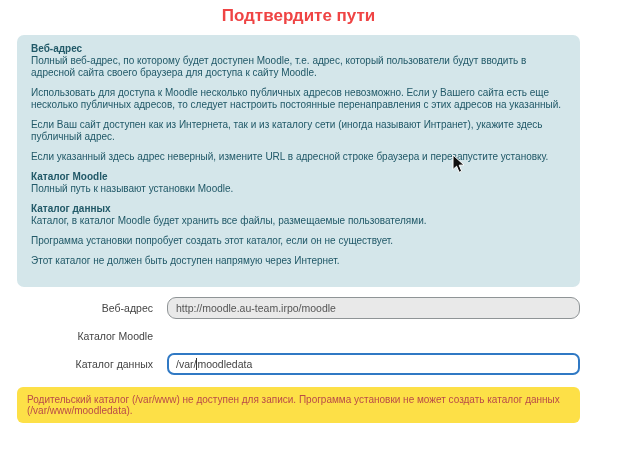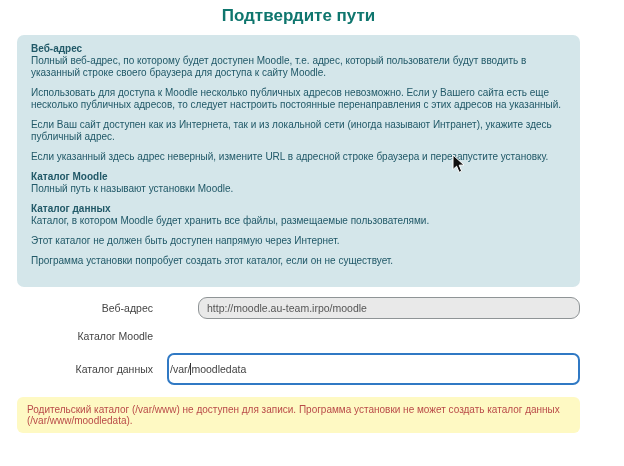--- a/index.html
+++ b/index.html
@@ -6,21 +6,21 @@
   html, body {
     margin: 0; padding: 0;
     width: 624px; height: 466px;
     background: #ffffff;
     font-family: "Liberation Sans", sans-serif;
     position: relative;
     overflow: hidden;
   }
   .container { width: 563px; margin-left: 17px; position: relative; }
   .page-title {
-    font-size: 17px; font-weight: bold; color: #0f766e;
+    font-size: 17px; font-weight: bold; color: #ef4444;
     text-align: center; margin: 6px 0 9px 0;
   }
   .info-box {
     background: #d4e6ea;
     color: #215968;
     border-radius: 7px;
     padding: 8px 14px 12px 14px;
     font-size: 10px;
     line-height: 12px;
   }
@@ -36,69 +36,68 @@
   .form-input {
     flex: 1; height: 22px;
     border-radius: 9px;
     border: 1px solid #8f9496;
     background: #e9e9e9;
     color: #555555;
     font-size: 10.5px;
     padding: 0 8px;
     font-family: "Liberation Sans", sans-serif;
     width: 100%;
-    margin-left: 31px;
   }
   .form-input-focused {
-    flex: 1; height: 32px;
+    flex: 1; height: 22px;
     border-radius: 7px;
     border: 2px solid #3079c4;
     background: #ffffff;
     color: #444444;
     font-size: 10.5px;
-    padding: 0 1px;
+    padding: 0 7px;
     display: flex; align-items: center;
   }
   .caret {
     display: inline-block;
     width: 1px; height: 12px;
     background: #333333;
   }
   .error-box {
     margin-top: 12px;
-    background: #fef9c3;
+    background: #fde047;
     color: #b94a48;
     border-radius: 6px;
     padding: 7px 10px;
     font-size: 10px;
     line-height: 11px;
   }
   .mouse-cursor { position: absolute; left: 452px; top: 154px; z-index: 10; }
 </style>
 </head>
 <body>
 
 <div class="container">
 
   <div class="page-title">Подтвердите пути</div>
 
   <div class="info-box">
     <div class="sec-heading first">Веб-адрес</div>
-    <p>Полный веб-адрес, по которому будет доступен Moodle, т.е. адрес, который пользователи будут вводить в указанный строке своего браузера для доступа к сайту Moodle.</p>
+    <p>Полный веб-адрес, по которому будет доступен Moodle, т.е. адрес, который пользователи будут вводить в адресной сайта своего браузера для доступа к сайту Moodle.</p>
     <p>Использовать для доступа к Moodle несколько публичных адресов невозможно. Если у Вашего сайта есть еще несколько публичных адресов, то следует настроить постоянные перенаправления с этих адресов на указанный.</p>
-    <p>Если Ваш сайт доступен как из Интернета, так и из локальной сети (иногда называют Интранет), укажите здесь публичный адрес.</p>
+    <p>Если Ваш сайт доступен как из Интернета, так и из каталогу сети (иногда называют Интранет), укажите здесь публичный адрес.</p>
     <p>Если указанный здесь адрес неверный, измените URL в адресной строке браузера и перезапустите установку.</p>
 
     <div class="sec-heading">Каталог Moodle</div>
     <p>Полный путь к называют установки Moodle.</p>
 
     <div class="sec-heading">Каталог данных</div>
-    <p>Каталог, в котором Moodle будет хранить все файлы, размещаемые пользователями.</p>
+    <p>Каталог, в каталог Moodle будет хранить все файлы, размещаемые пользователями.</p>
+    <p>Программа установки попробует создать этот каталог, если он не существует.</p>
     <p>Этот каталог не должен быть доступен напрямую через Интернет.</p>
-    <p>Программа установки попробует создать этот каталог, если он не существует.</p>
   </div>
 
   <div class="form-area">
 
     <div class="form-row">
       <div class="form-label">Веб-адрес</div>
       <input class="form-input" type="text" readonly="" value="http://moodle.au-team.irpo/moodle" style="">
     </div>
 
     <div class="form-row">

